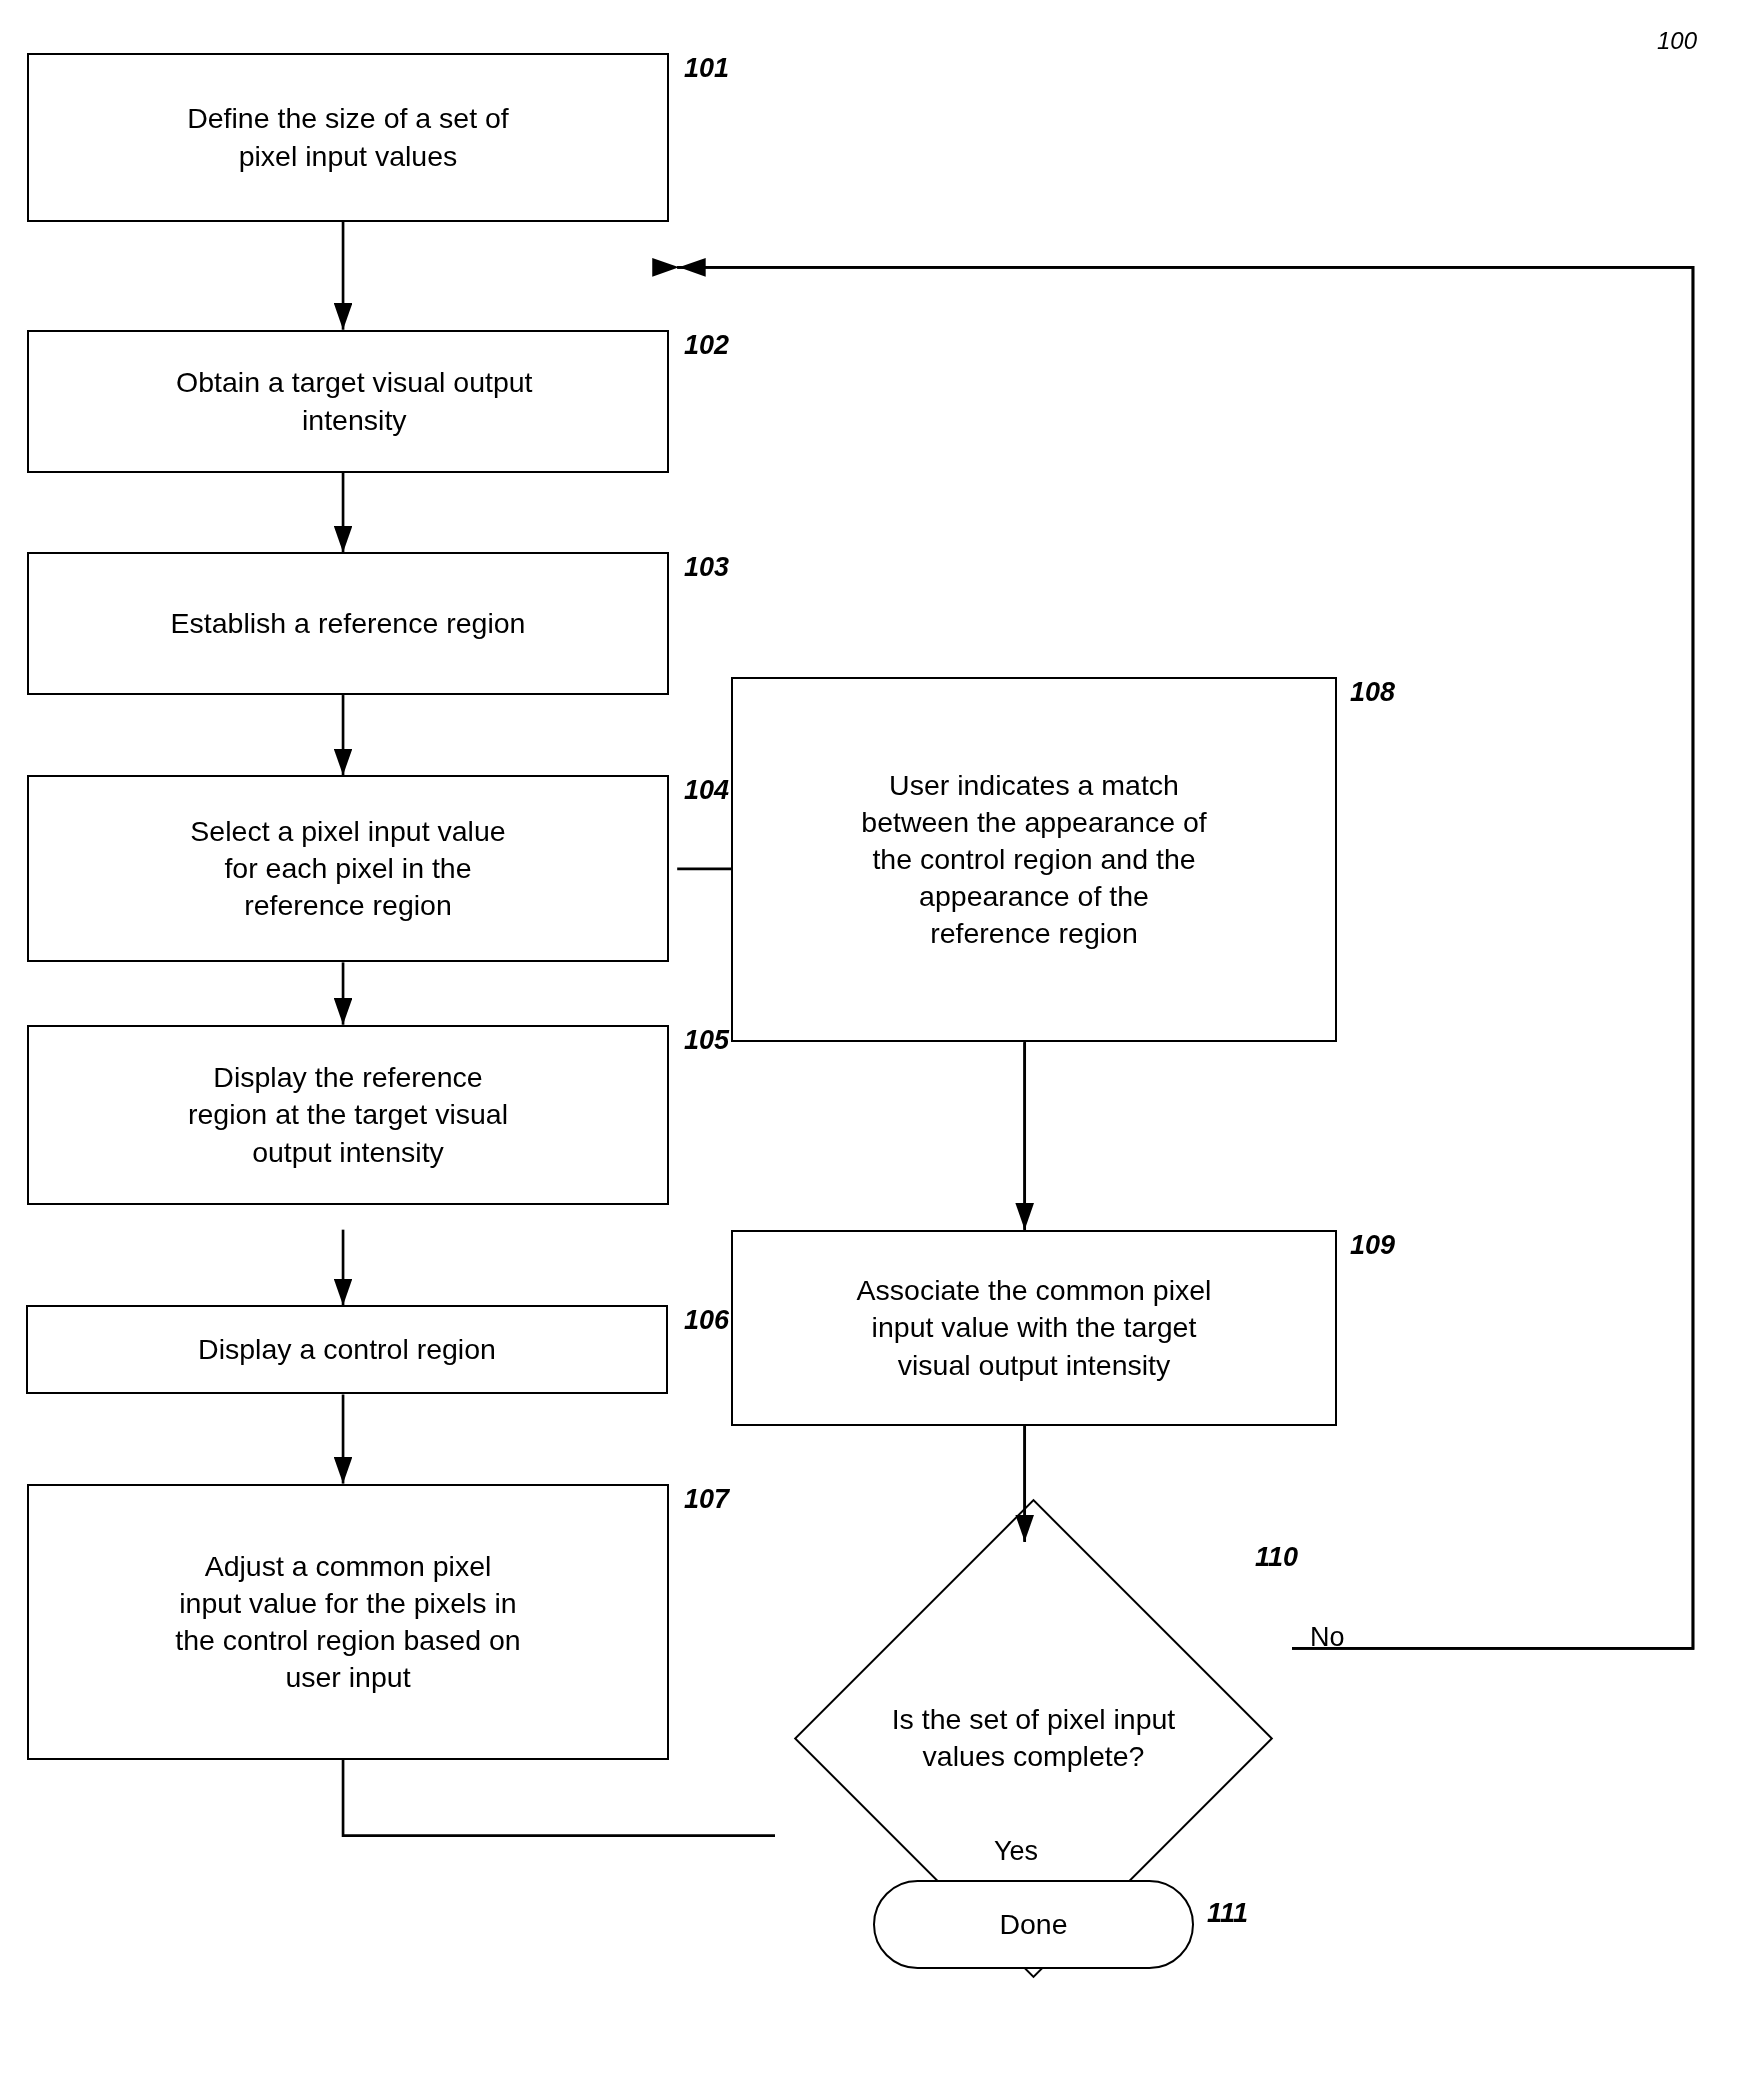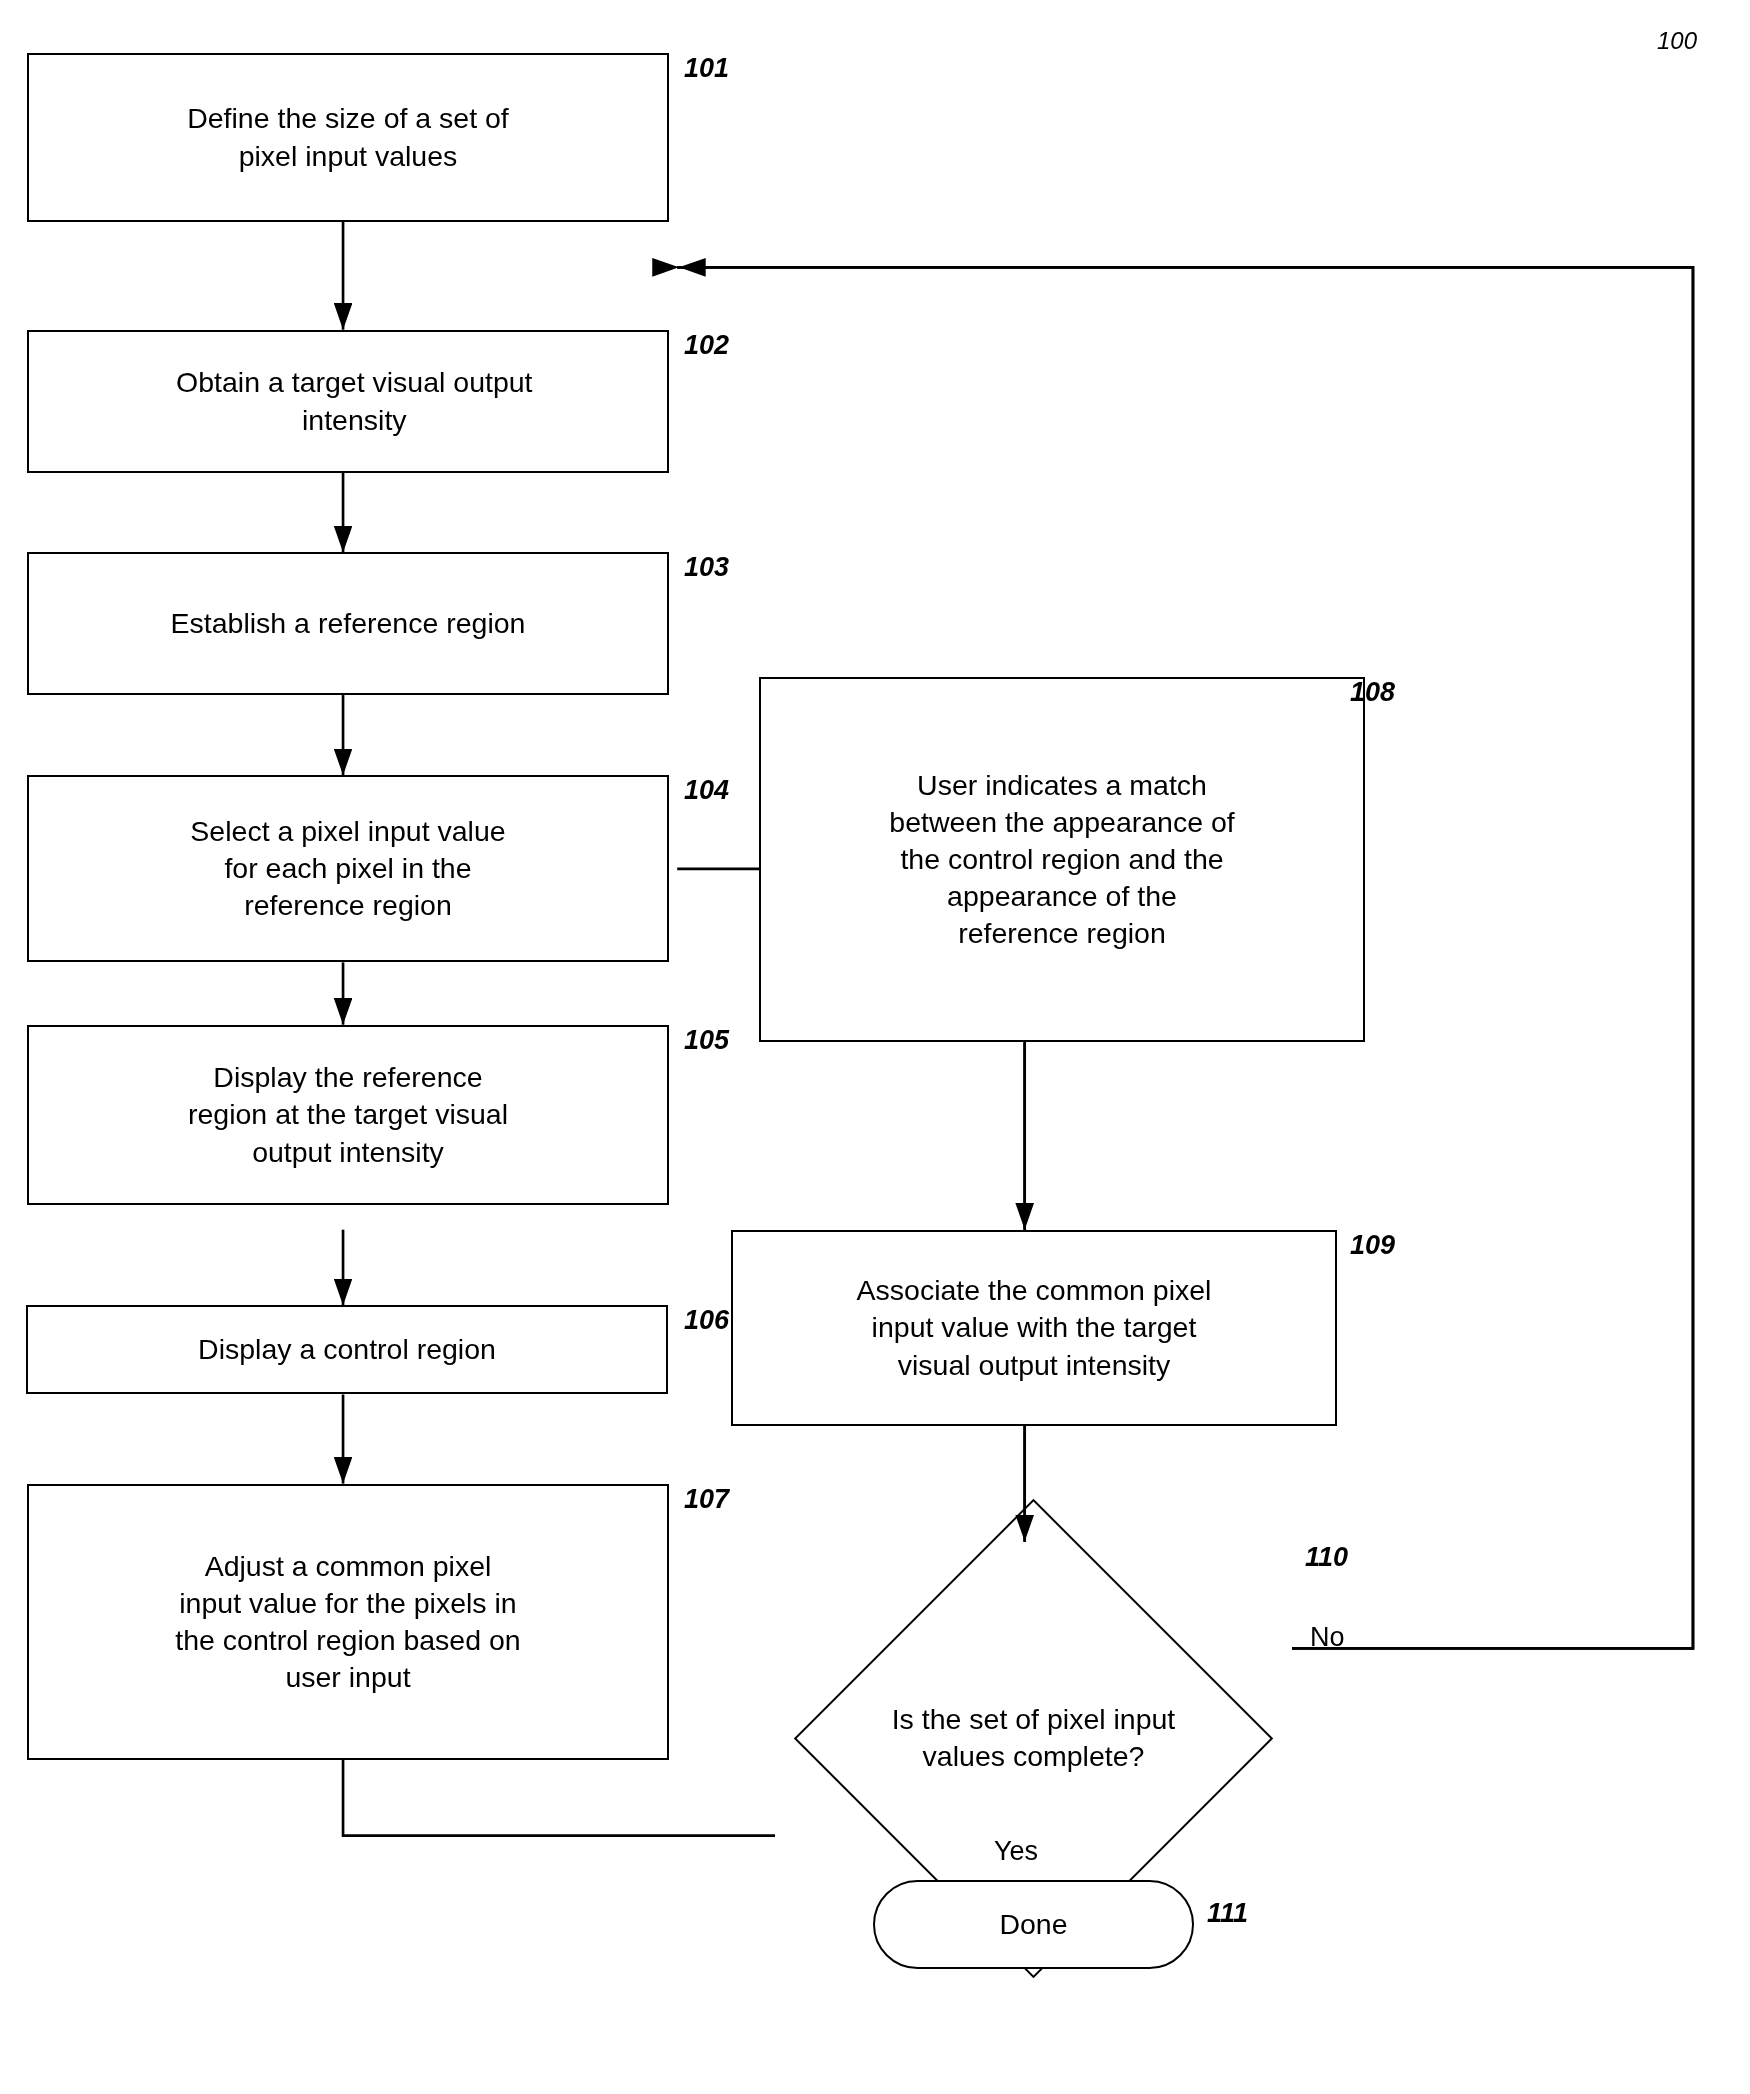--- a/index.html
+++ b/index.html
@@ -175,21 +175,21 @@
   <span class="step-label" style="left:684px; top:1305px;">106</span>
 
   <div class="flow-box" style="left:27px; top:1484px; width:642px; height:276px;">
     <span style="white-space:pre-line;">Adjust a common pixel
 input value for the pixels in
 the control region based on
 user input</span>
   </div>
   <span class="step-label" style="left:684px; top:1484px;">107</span>
 
-  <div class="flow-box" style="left:731px; top:677px; width:606px; height:365px;margin-left:28px;">
+  <div class="flow-box" style="left:731px; top:677px; width:606px; height:365px;">
     <span style="white-space:pre-line;">User indicates a match
 between the appearance of
 the control region and the
 appearance of the
 reference region</span>
   </div>
   <span class="step-label" style="left:1350px; top:677px;">108</span>
 
   <div class="flow-box" style="left:731px; top:1230px; width:606px; height:196px;">
     <span style="white-space:pre-line;">Associate the common pixel
@@ -198,21 +198,21 @@
   </div>
   <span class="step-label" style="left:1350px; top:1230px;">109</span>
 
   <div class="flow-diamond" style="left:775px; top:1542px; width:517px; height:392px;">
     <div class="flow-diamond-inner" style="width:339px; height:339px; left:89px; top:27px;"></div>
     <div class="flow-diamond-text" style="font-size:28.5px; line-height:1.3; text-align:center; position:relative; z-index:2; max-width:321px;">
       <span style="white-space:pre-line;">Is the set of pixel input
 values complete?</span>
     </div>
   </div>
-  <span class="step-label" style="left:1305px; top:1542px;">110</span>
+  <span class="step-label" style="left:1255px; top:1542px;">110</span>
 
   <div class="flow-terminal" style="left:873px; top:1880px; width:321px; height:89px;">
     <span>Done</span>
   </div>
   <span class="step-label" style="left:1207px; top:1898px;">111</span>
 
   <span class="diagram-label" style="right:53px; top:27px;">100</span>
 
   <span class="yes-no-label" style="left:953px; top:1836px;margin-left:41px;">Yes</span>
   <span class="yes-no-label" style="left:1310px; top:1622px;">No</span>

